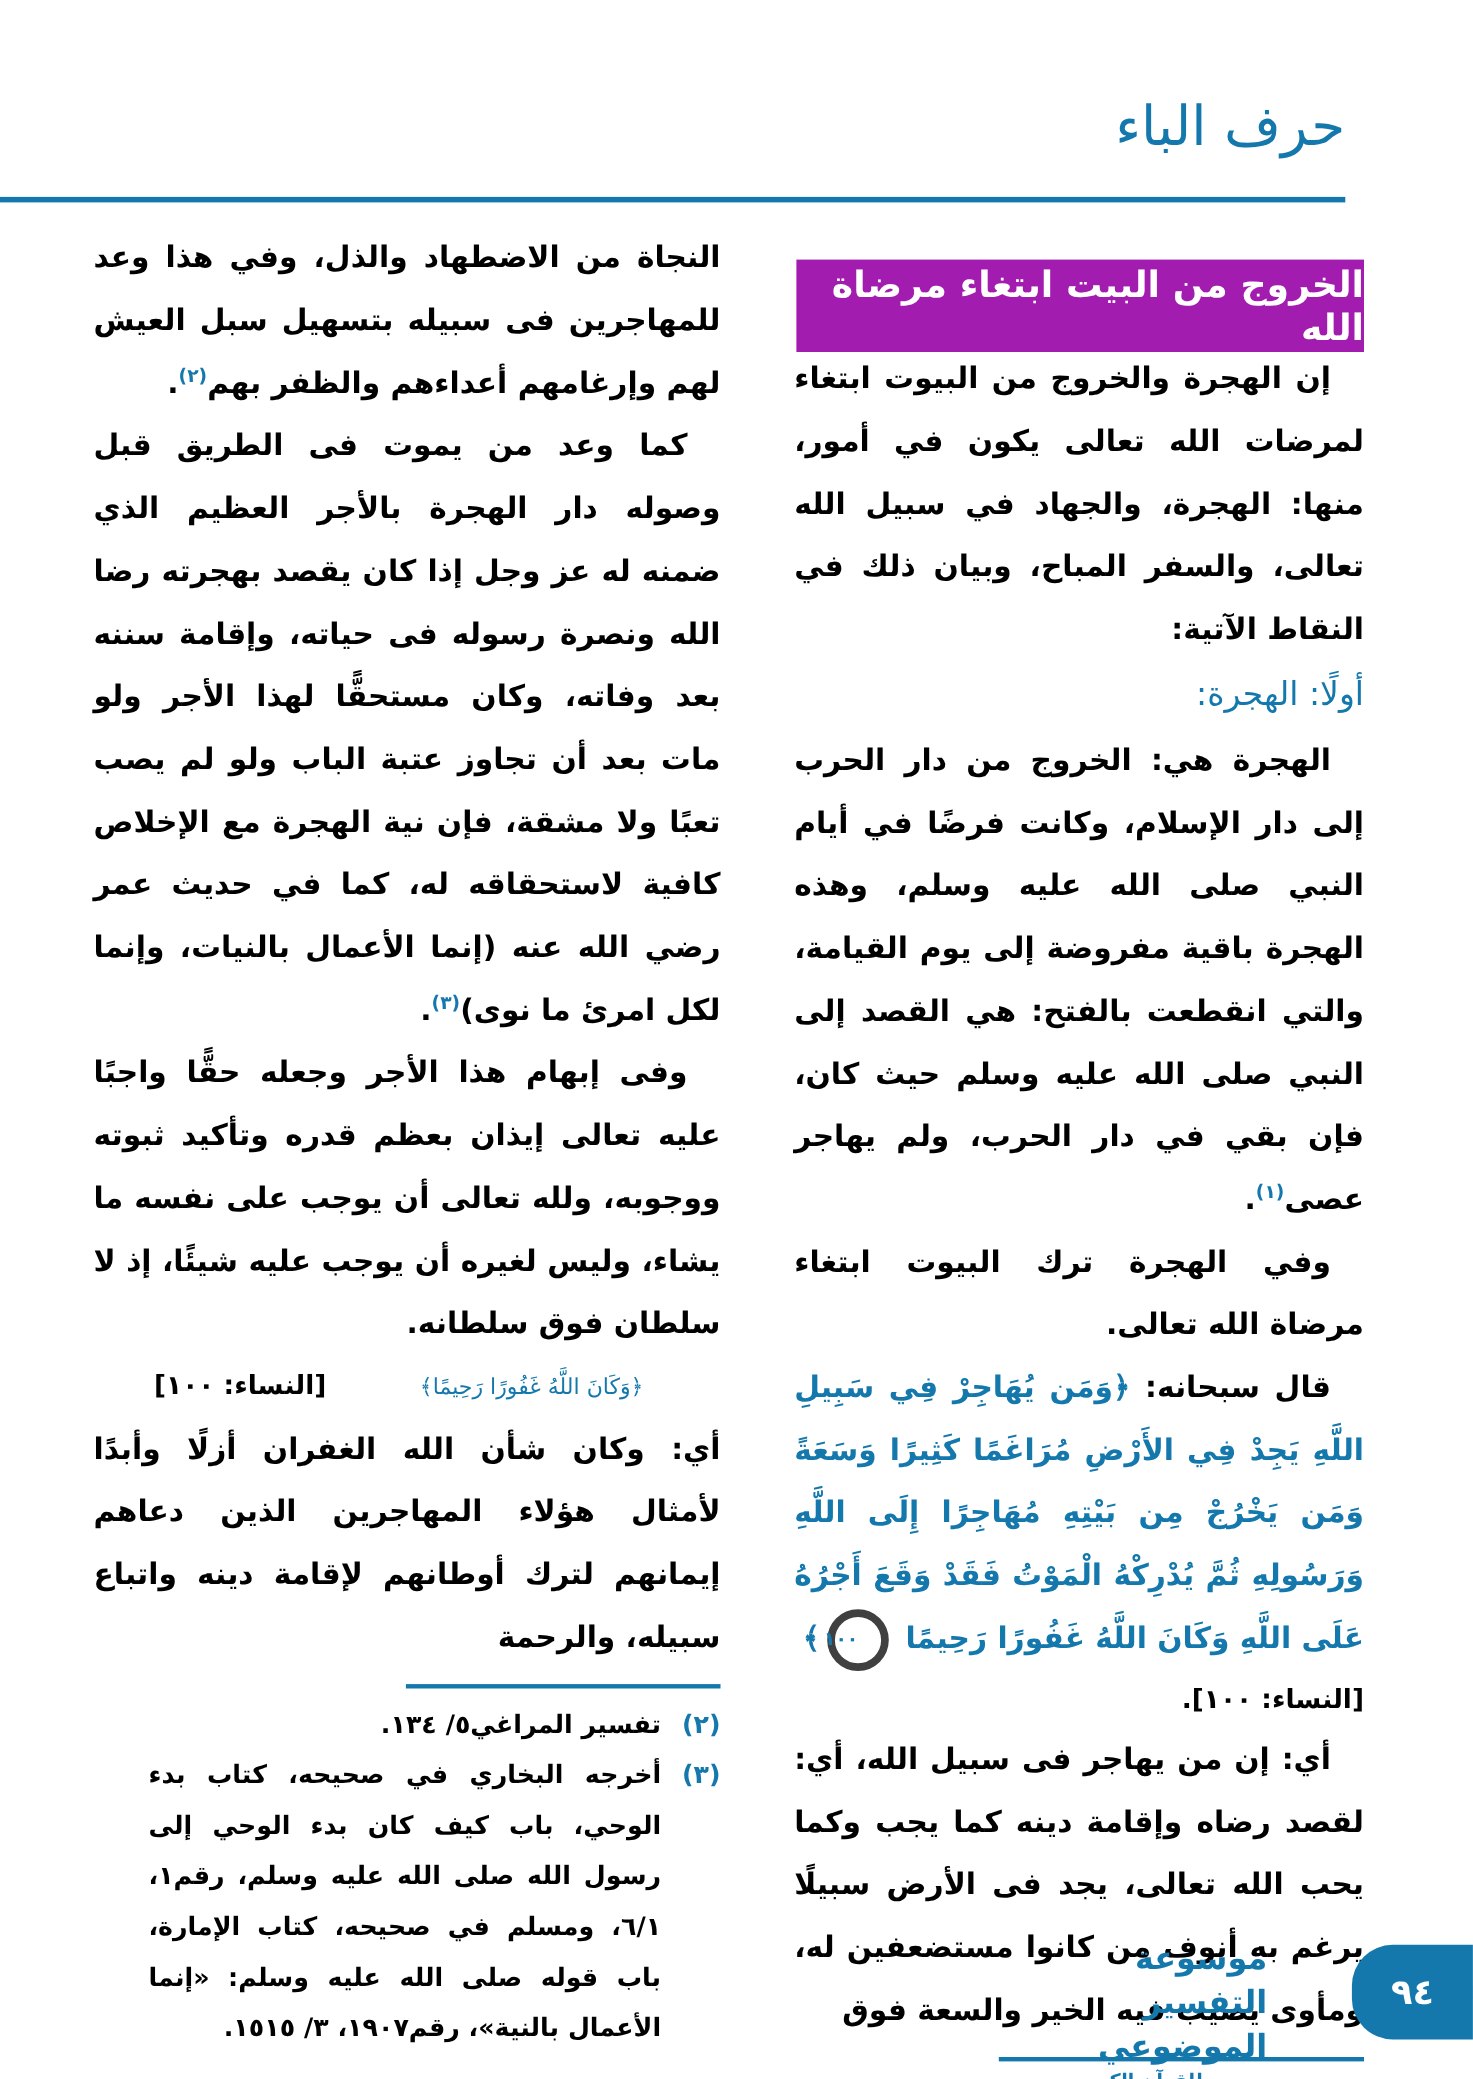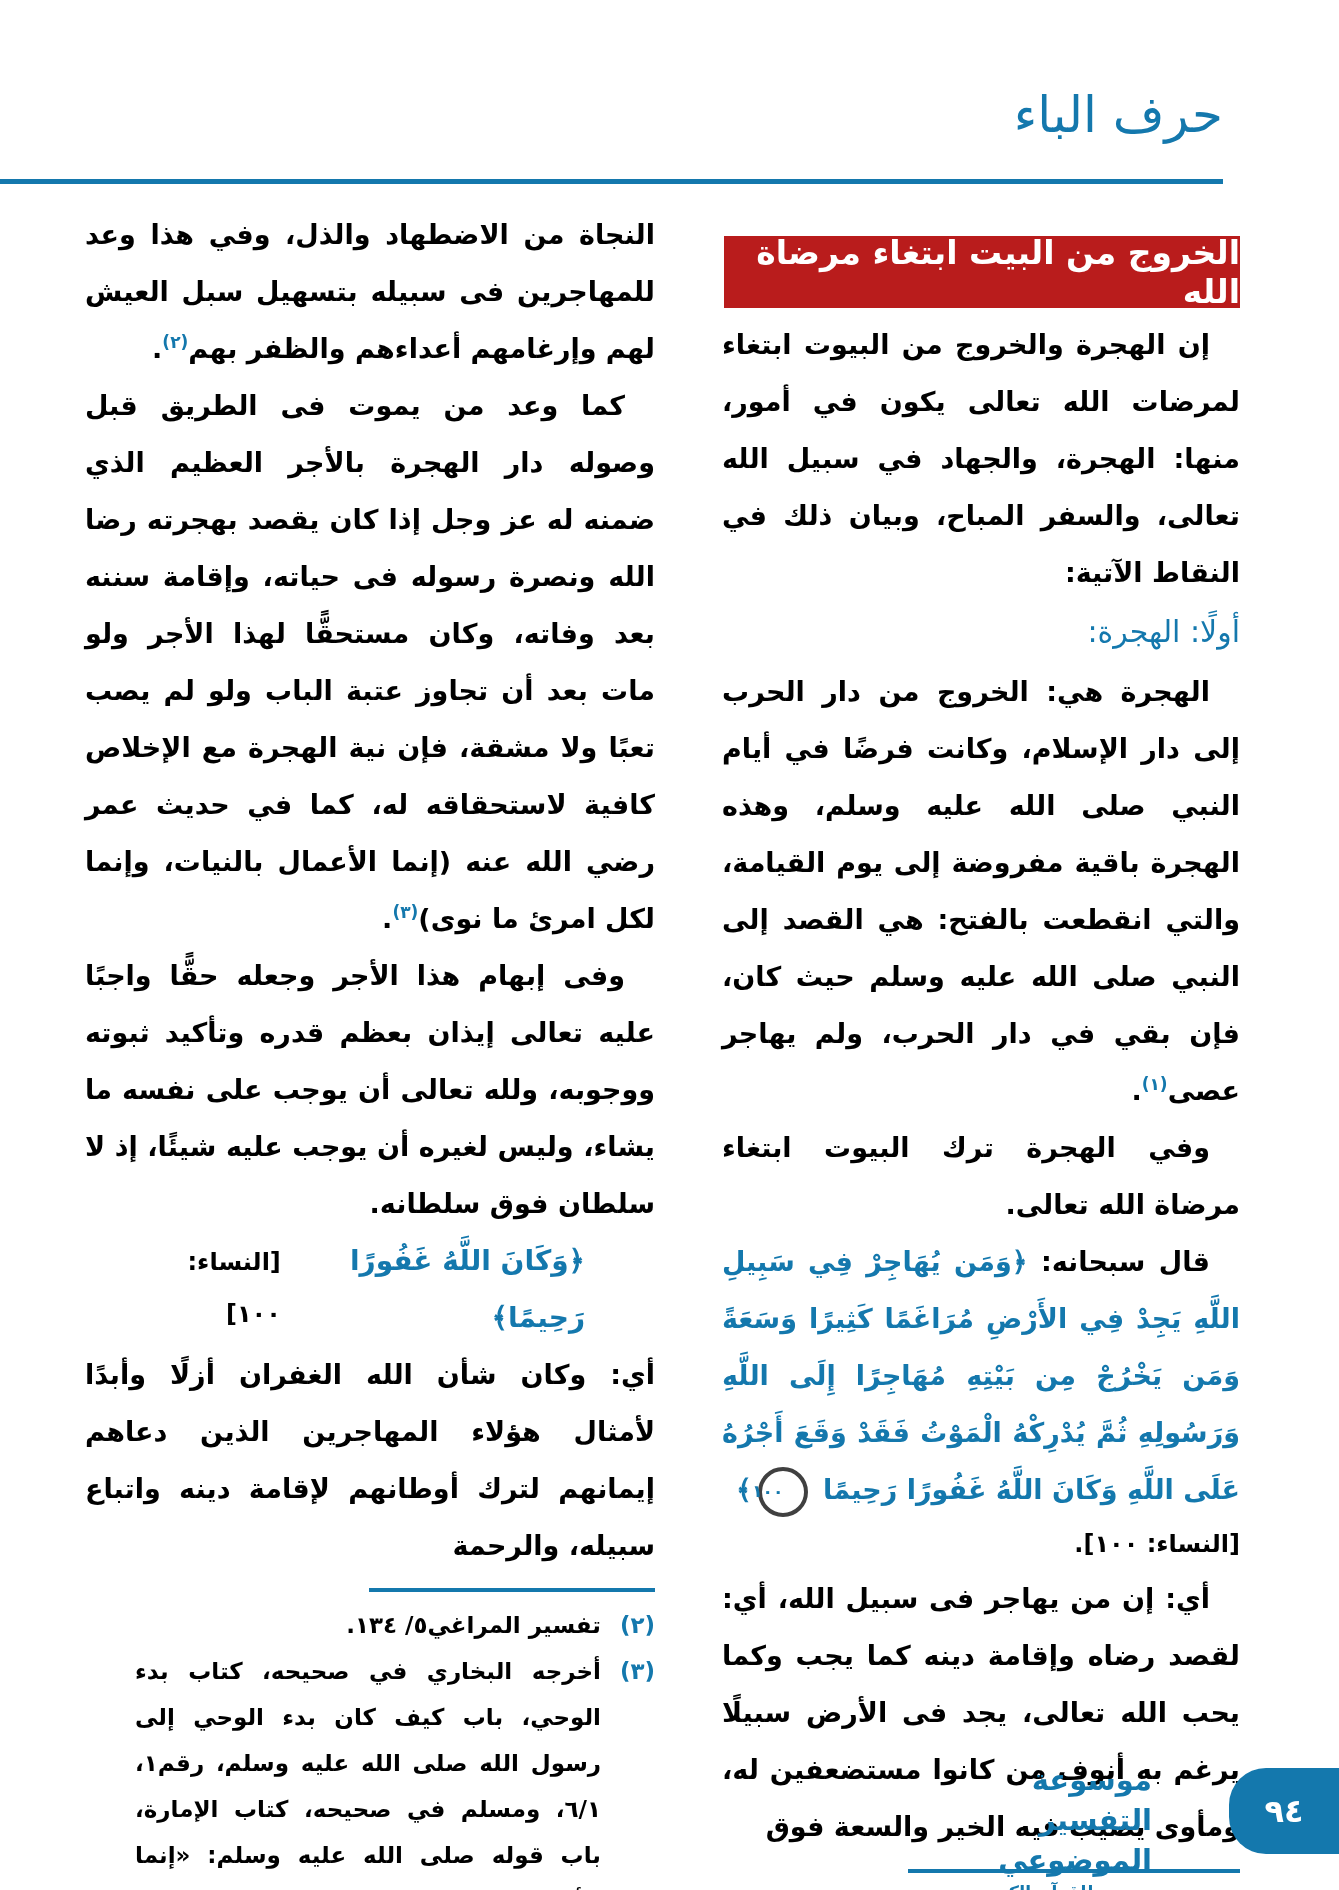--- a/index.html
+++ b/index.html
@@ -11,22 +11,22 @@
   
   .chapter-title{
     position:absolute;top:90px;right:116px;
     color:#1478ad;font-size:50px;font-weight:normal;line-height:1;
   }
   .header-rule{
     position:absolute;top:179px;left:0;width:1223px;height:5px;background:#1478ad;
   }
   
   .title-box{
-    position:absolute;top:236px;right:99px;width:516px;height:72px;
-    background:#b91c1c;color:#fff;display:flex;align-items:center;justify-content:center;
+    position:absolute;top:236px;right:99px;width:516px;height:84px;
+    background:#a21caf;color:#fff;display:flex;align-items:center;justify-content:center;
     font-size:33px;font-weight:bold;
   }
   
   .col-right{position:absolute;top:316px;right:99px;width:518px;}
   .col-left{position:absolute;top:206px;right:684px;width:570px;}
   p.body{
     margin:0;font-size:27px;line-height:57px;font-weight:bold;
     text-align:justify;text-justify:inter-word;
   }
   p.indent{text-indent:30px;}
@@ -34,28 +34,28 @@
     margin:0;color:#1478ad;font-size:30px;font-weight:normal;line-height:62px;
   }
   .fnmark{
     color:#1478ad;font-size:17px;font-weight:bold;
     vertical-align:super;line-height:0;
   }
   .verse{color:#1478ad;}
   .verse-ref{margin:0;font-size:24px;font-weight:bold;line-height:52px;}
   .ayah-num{
     display:inline-flex;align-items:center;justify-content:center;
-    width:42px;height:42px;border:4px solid #404040;border-radius:50%;
+    width:42px;height:42px;border:7px solid #404040;border-radius:50%;
     color:#1478ad;font-size:17px;font-weight:bold;vertical-align:middle;margin:0 6px;
   }
   .inline-verse-line{
     display:flex;justify-content:space-between;align-items:baseline;
     padding:0 70px 0 55px;line-height:57px;margin:0;
   }
-  .inline-verse-line .verse{font-size:28px;font-weight:bold;}
+  .inline-verse-line .verse{font-size:20px;font-weight:normal;}
   .inline-verse-line .verse-ref{font-size:24px;font-weight:bold;}
   
   .fn-sep{height:4px;background:#1478ad;margin:14px 0 10px;}
   .fn-sep.right-col{width:332px;}
   .fn-sep.left-col{width:286px;}
   .footnotes{width:520px;}
   .footnote{display:flex;font-size:23px;line-height:46px;font-weight:bold;}
   .fn-num{flex:0 0 54px;color:#1478ad;}
   .fn-text{flex:1;text-align:justify;margin:0;}
   

